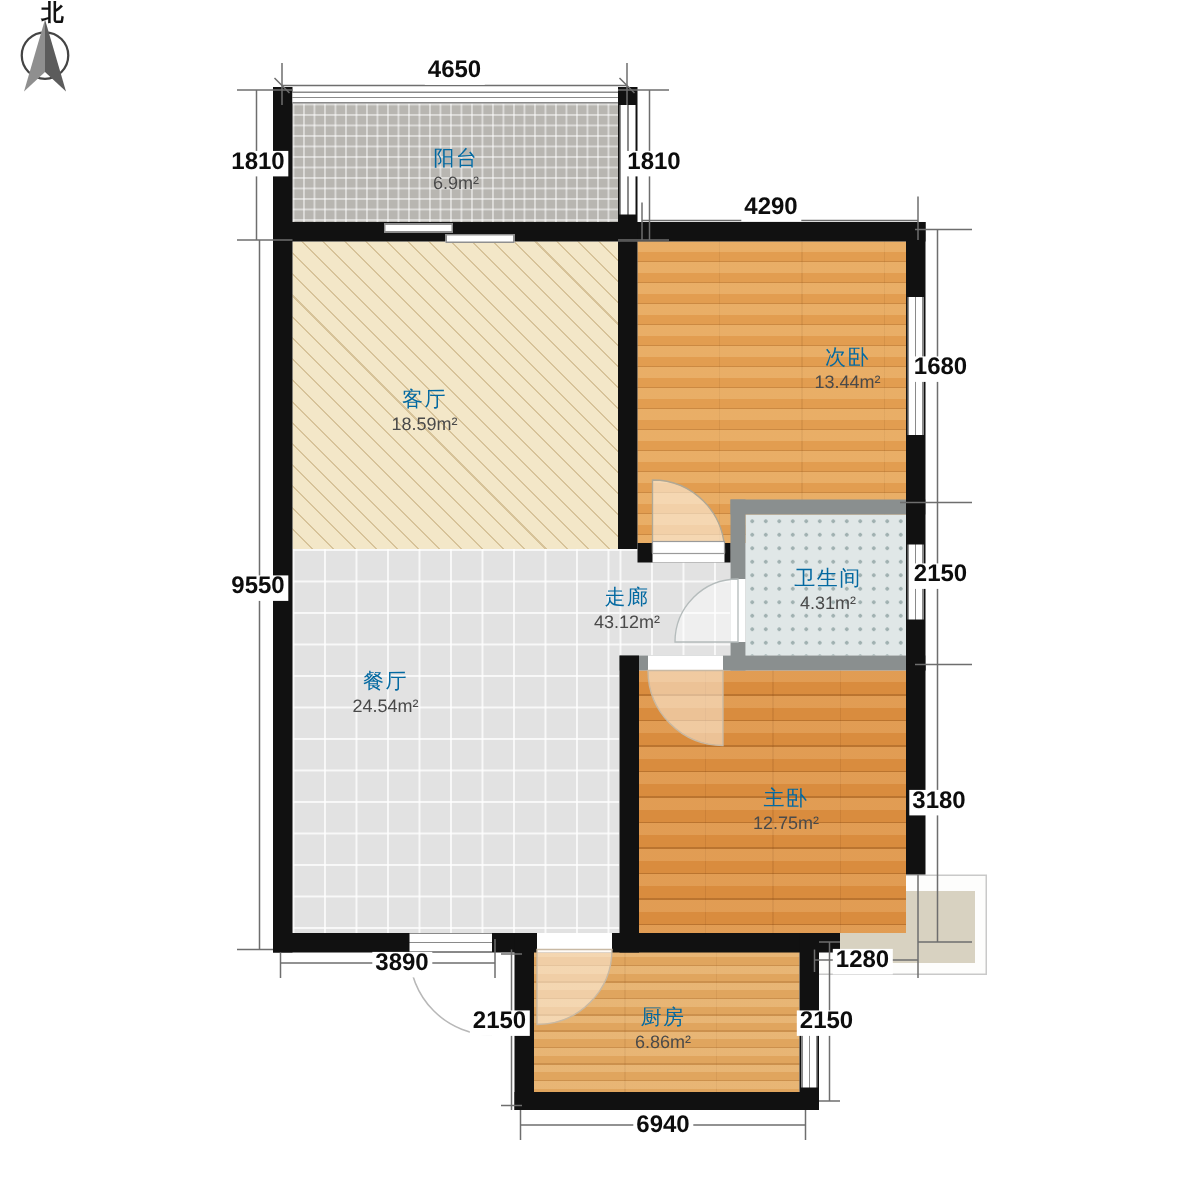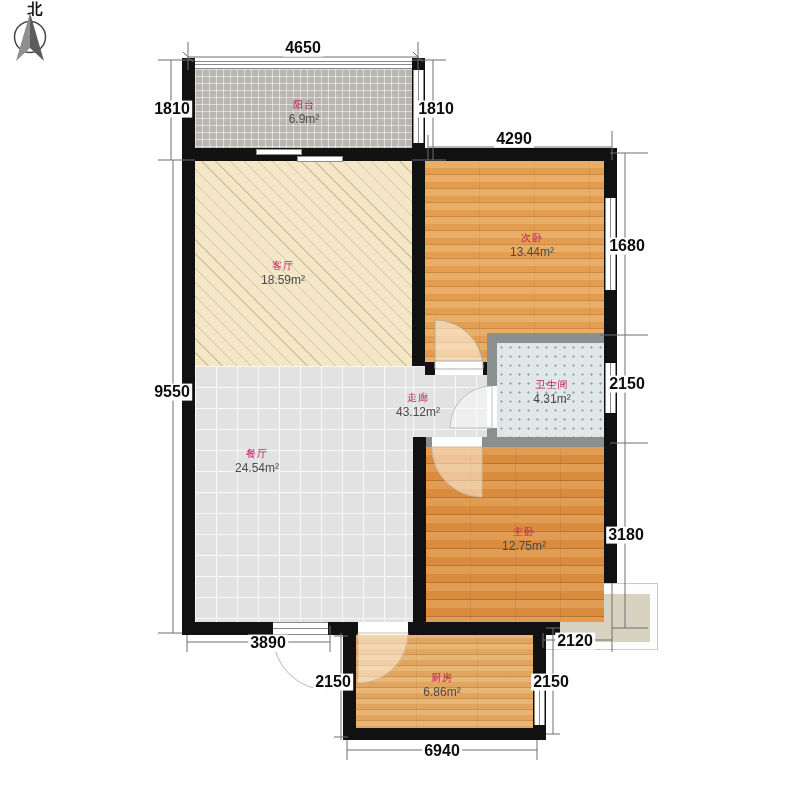--- a/index.html
+++ b/index.html
@@ -32,21 +32,21 @@
   
   .wall{background:#111;}
   .gwall{background:#8a8f8f;}
   
   .winh{background:linear-gradient(#8a8a8a 0 1px,#fff 1px calc(50% - .5px),#8a8a8a calc(50% - .5px) calc(50% + .5px),#fff calc(50% + .5px) calc(100% - 1px),#8a8a8a calc(100% - 1px) 100%);}
   .winv{background:linear-gradient(90deg,#8a8a8a 0 1px,#fff 1px calc(50% - .5px),#8a8a8a calc(50% - .5px) calc(50% + .5px),#fff calc(50% + .5px) calc(100% - 1px),#8a8a8a calc(100% - 1px) 100%);}
   .open{background:#fff;}
   .panel{background:#fff;border:1px solid #8f8f8f;box-sizing:border-box;}
   
   .rlabel{position:absolute;transform:translate(-50%,-50%);text-align:center;line-height:1.25;pointer-events:none;white-space:nowrap;}
-  .rname{font-size:10px;color:#be185d;letter-spacing:1px;}
+  .rname{font-size:14px;color:#0369a1;letter-spacing:1px;}
   .rarea{font-size:12px;color:#4a4a4a;}
   .dim{position:absolute;transform:translate(-50%,-50%);font-size:16px;font-weight:bold;color:#0d0d0d;
        background:#fff;padding:0 2px;line-height:1.05;white-space:nowrap;}
   .north{position:absolute;transform:translate(-50%,-50%);font-size:15px;font-weight:bold;color:#111;}
   svg.overlay{position:absolute;left:0;top:0;pointer-events:none;}
   .platform-outer{background:#fdfdfc;border:1px solid #c9c9c9;box-sizing:border-box;}
   .platform-inner{background:#d8d2c1;}
 </style>
 </head>
 <body>
@@ -166,21 +166,21 @@
   <div class="north" style="left:35px;top:9px">北</div>
 
   <div class="rlabel" style="left:304px;top:113px">
     <div class="rname">阳台</div>
     <div class="rarea">6.9m²</div>
   </div>
   <div class="rlabel" style="left:283px;top:274px">
     <div class="rname">客厅</div>
     <div class="rarea">18.59m²</div>
   </div>
-  <div class="rlabel" style="left:532px;top:246px">
+  <div class="rlabel" style="left:565px;top:246px">
     <div class="rname">次卧</div>
     <div class="rarea">13.44m²</div>
   </div>
   <div class="rlabel" style="left:552px;top:393px">
     <div class="rname">卫生间</div>
     <div class="rarea">4.31m²</div>
   </div>
   <div class="rlabel" style="left:418px;top:406px">
     <div class="rname">走廊</div>
     <div class="rarea">43.12m²</div>
@@ -202,16 +202,16 @@
   <div class="dim" style="left:172px;top:109px">1810</div>
   <div class="dim" style="left:436px;top:109px">1810</div>
   <div class="dim" style="left:514px;top:139px">4290</div>
   <div class="dim" style="left:627px;top:246px">1680</div>
   <div class="dim" style="left:627px;top:384px">2150</div>
   <div class="dim" style="left:626px;top:535px">3180</div>
   <div class="dim" style="left:172px;top:392px">9550</div>
   <div class="dim" style="left:268px;top:643px">3890</div>
   <div class="dim" style="left:333px;top:682px">2150</div>
   <div class="dim" style="left:551px;top:682px">2150</div>
-  <div class="dim" style="left:575px;top:641px">2120</div>
+  <div class="dim" style="left:575px;top:641px">1280</div>
   <div class="dim" style="left:442px;top:751px">6940</div>
 
 </div>
 
 </body></html>

